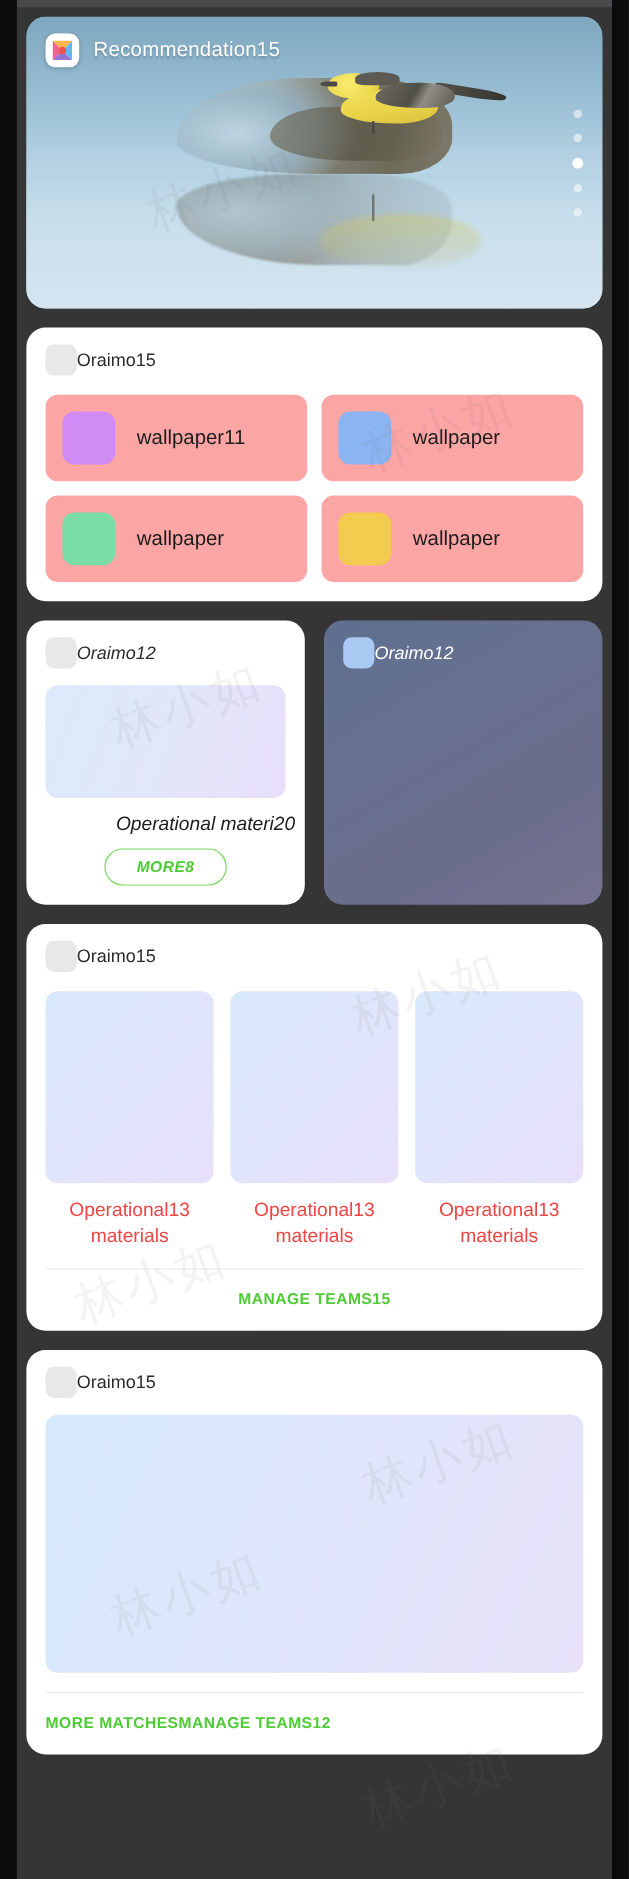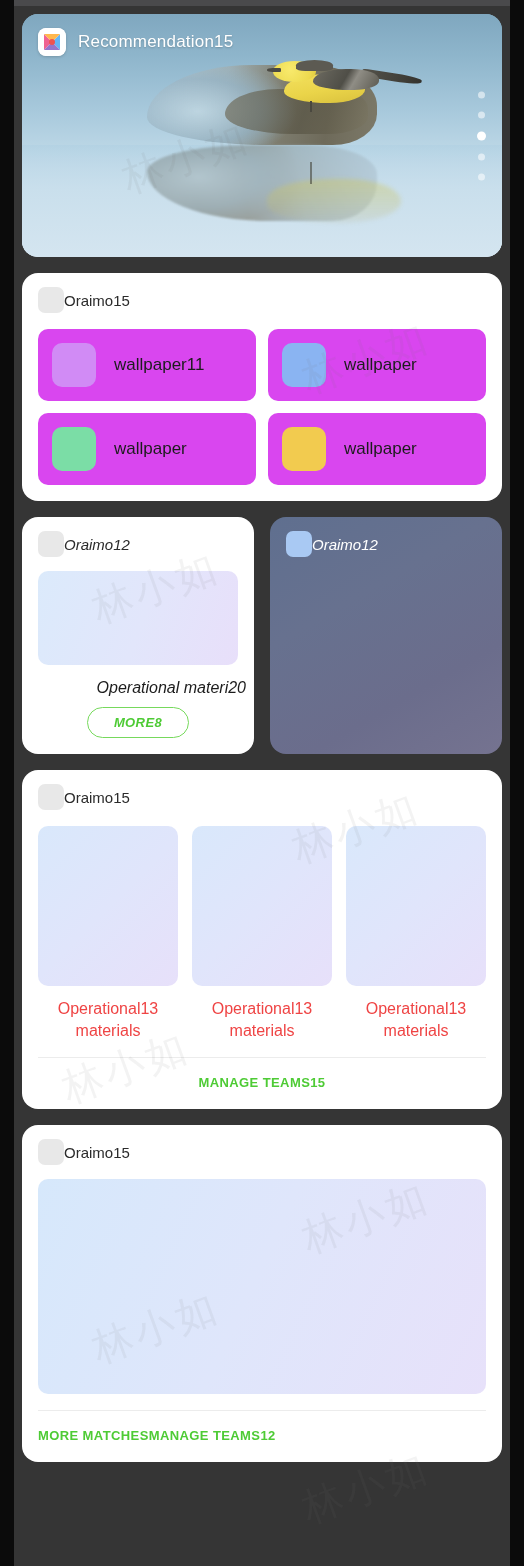--- a/index.html
+++ b/index.html
@@ -234,21 +234,21 @@
   .head-name.light { color: #ffffff; }
 
   
   .wp-grid {
     display: grid;
     grid-template-columns: 1fr 1fr;
     gap: 12px;
     padding: 16px;
   }
   .wp-item {
-    background: #d946ef;
+    background: #fca5a5;
     border-radius: 10px;
     height: 72px;
     display: flex;
     align-items: center;
     gap: 18px;
     padding: 0 14px;
   }
   .wp-sw {
     width: 44px; height: 44px;
     border-radius: 10px;

